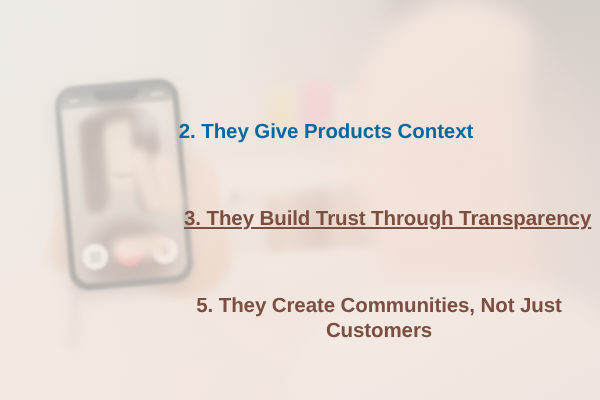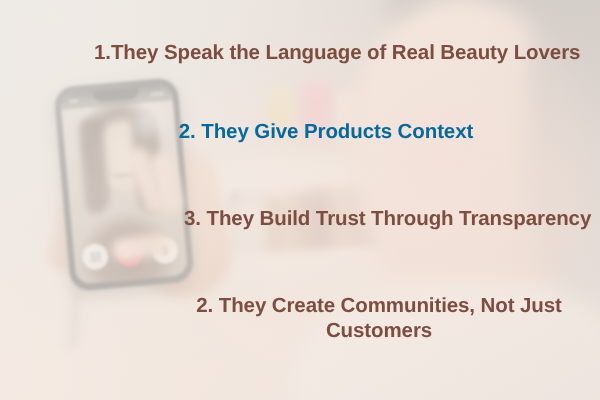--- a/index.html
+++ b/index.html
@@ -329,21 +329,21 @@
   }
   .line {
     position: absolute;
     font-weight: 700;
     letter-spacing: -0.1px;
     line-height: 1.22;
     text-rendering: geometricPrecision;
   }
   .l1 { left: 94px;  top: 40px;  width: 490px; font-size: 20.5px; text-align: left; }
   .l2 { left: 126px; top: 119px; width: 400px; font-size: 20.5px; text-align: center; }
-  .l3 { left: 184px; top: 206px; width: 412px; font-size: 20.5px; text-align: left; }
+  .l3 { left: 184px; top: 206px; width: 412px; font-size: 20.5px; text-align: left; text-decoration: underline; }
   .l4 { left: 186px; top: 293px; width: 386px; font-size: 20.5px; text-align: center; }
 </style>
 </head>
 <body>
 
 <div id="poster">
 
   <div class="bg-layer">
 
     <div class="bg-base"></div>
@@ -422,19 +422,18 @@
       <div class="fg-neck"></div>
       <div class="fg-shoulder"></div>
       <div class="fg-strand"></div>
     </div>
 
     <div class="tint-warm"></div>
     <div class="wash"></div>
   </div>
 
   <div class="text-stack">
-    <div class="line l1" style="color: rgb(125, 77, 63);">1.They Speak the Language of Real Beauty Lovers</div>
     <div class="line l2" style="color: #0369a1;">2. They Give Products Context</div>
     <div class="line l3" style="color: rgb(125, 77, 63);">3. They Build Trust Through Transparency</div>
-    <div class="line l4" style="color: rgb(125, 77, 63);">2. They Create Communities, Not Just Customers</div>
+    <div class="line l4" style="color: rgb(125, 77, 63);">5. They Create Communities, Not Just Customers</div>
   </div>
 
 </div>
 
 </body></html>

